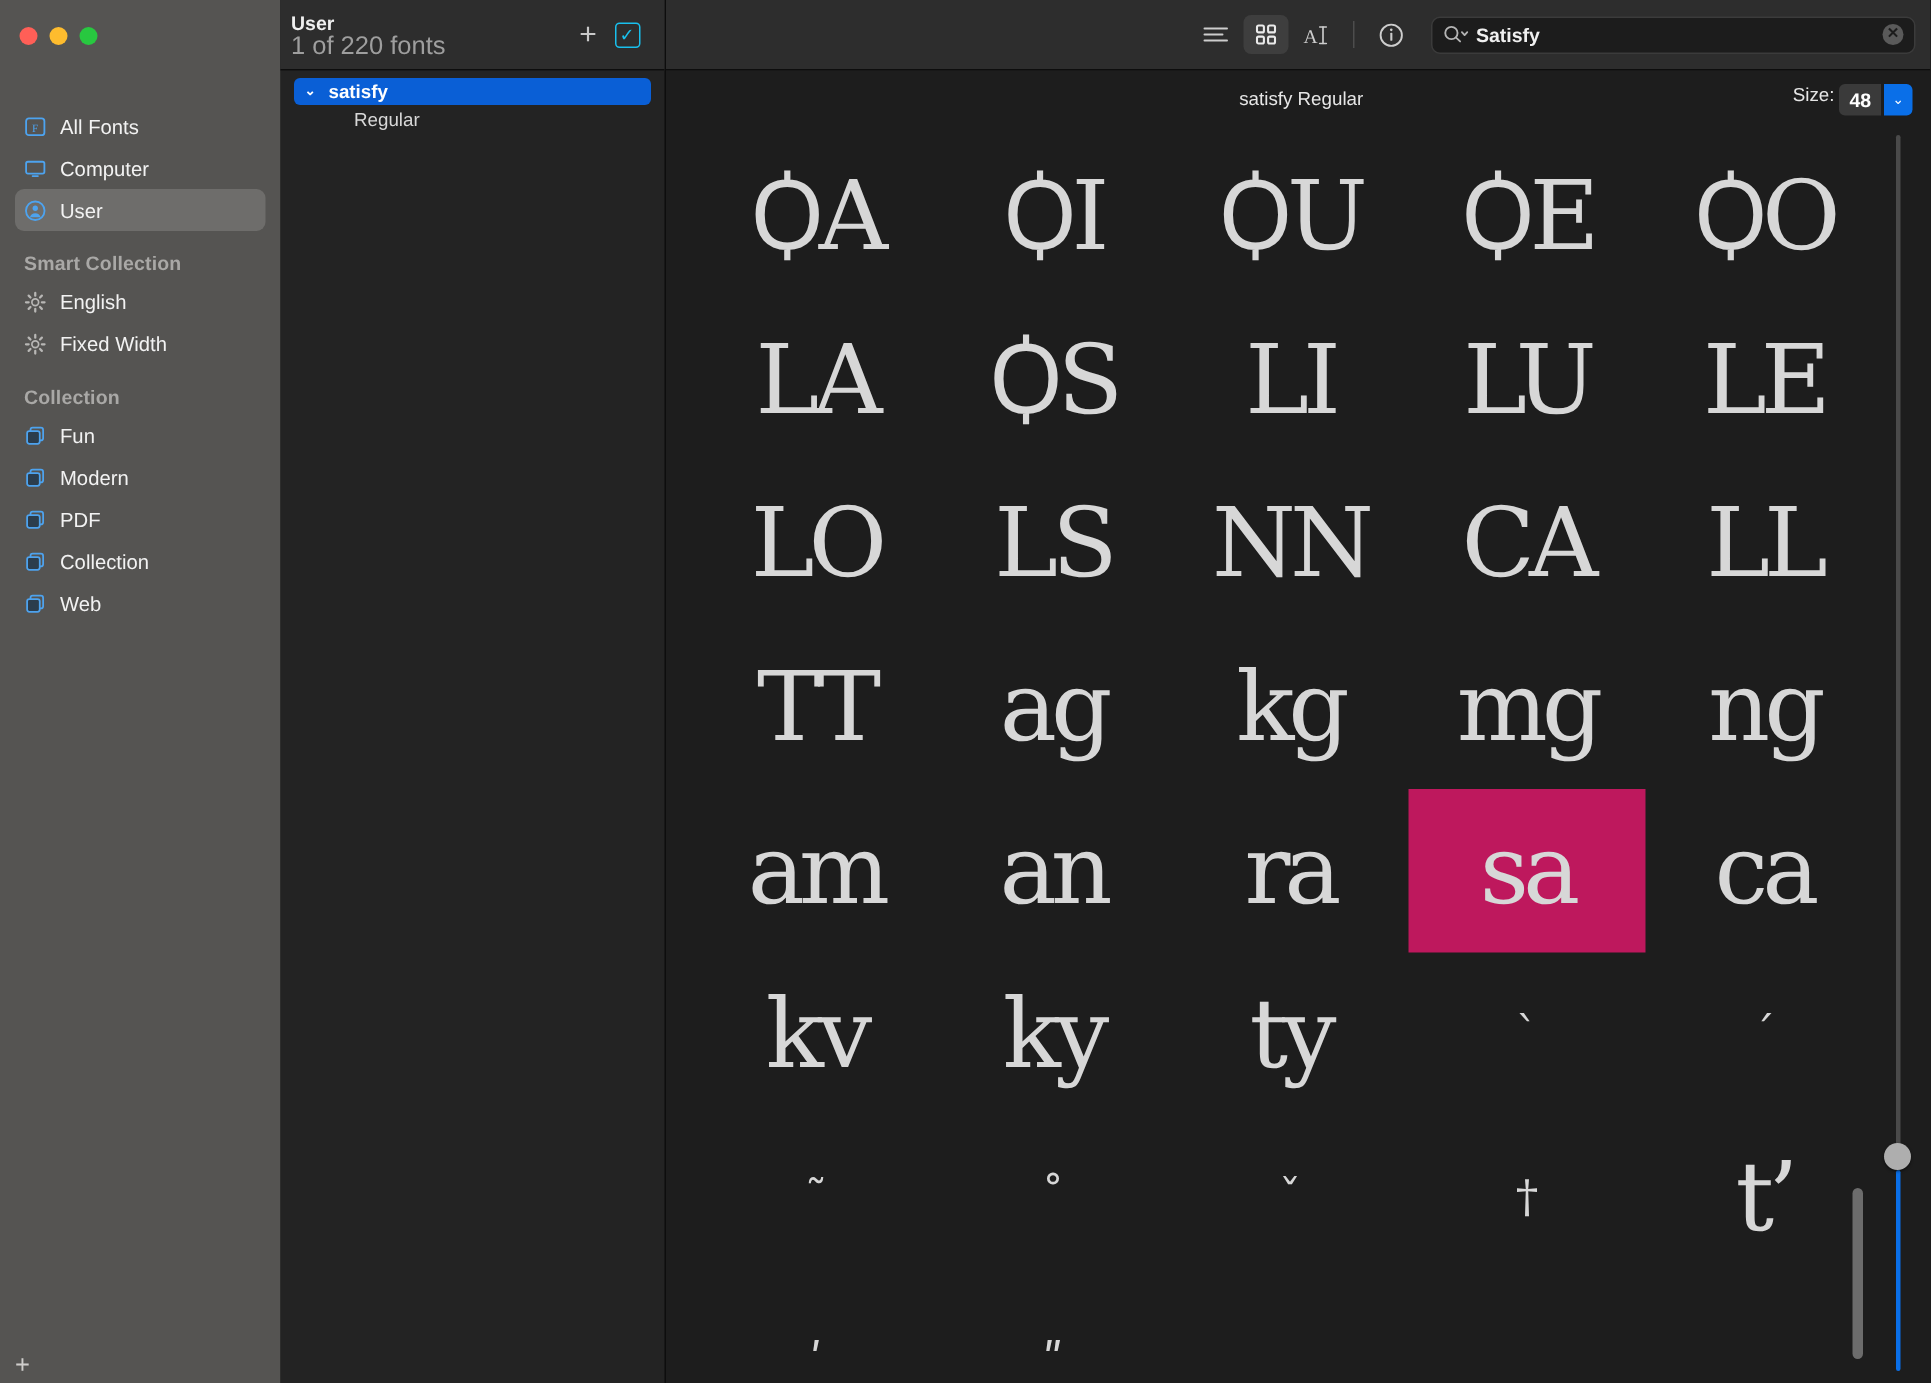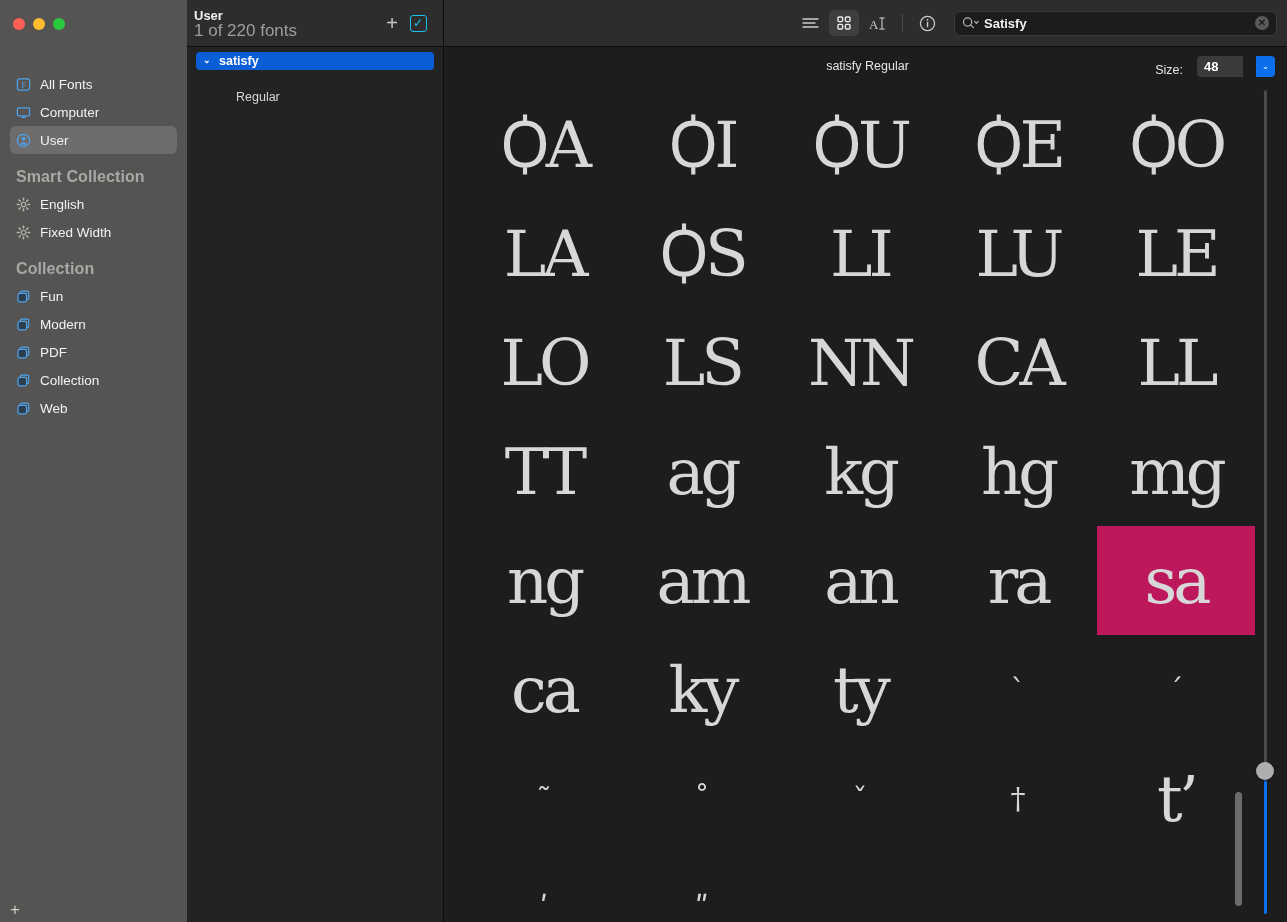--- a/index.html
+++ b/index.html
@@ -30,21 +30,21 @@
   .side-list { padding-top:23px; }
   .side-row {
     display:flex; align-items:center; gap:9px;
     height:28px; margin:0 10px; padding:0 6px;
     border-radius:6px;
     font-size:13.5px; color:#f2f2f2;
     cursor:default;
   }
   .side-row.selected { background:#6e6d6b; }
   .side-head {
-    font-size:16px; color:#a9a8a6; font-weight:700;
+    font-size:13px; color:#a9a8a6; font-weight:700;
     padding:14px 0 4px 16px; letter-spacing:0.1px;
   }
   .sicon { width:15px; height:15px; flex:0 0 15px; display:block; }
 
   .add-collection {
     position:absolute; left:4px; bottom:2px;
     width:22px; height:22px; display:flex; align-items:center; justify-content:center;
     color:#cfcecc; font-size:17px; line-height:1; font-weight:300;
     cursor:default;
   }
@@ -82,21 +82,21 @@
     margin:0 9px; padding-left:7px; border-radius:4px;
     font-size:12.5px; cursor:default;
   }
   .font-row.selected { background:#0a5fd6; color:#ffffff; font-weight:700; }
   .disc {
     width:12px; display:inline-block; font-size:9px; color:#ffffff; margin-right:4px;
     transform:translateY(-1px);
   }
   .font-style {
     height:18px; display:flex; align-items:center;
-    padding-left:49px; font-size:12.5px; color:#d8d8d8; margin-top:18px; cursor:default;
+    padding-left:49px; font-size:12.5px; color:#d8d8d8; margin-top:1px; cursor:default;
   }
 
   
   .main { flex:1; height:922px; background:#1d1d1d; position:relative; }
 
   .toolbar {
     height:47px; background:#2d2d2d;
     border-bottom:1px solid #0d0d0d;
     display:flex; align-items:center; justify-content:flex-end;
     padding-right:10px; gap:0;
@@ -128,25 +128,25 @@
   
   .infobar {
     height:38px; display:flex; align-items:center;
     position:relative; padding:0 12px;
   }
   .preview-name {
     position:absolute; left:4px; right:0; text-align:center;
     font-size:12.5px; color:#e6e6e6;
   }
   .size-group {
-    margin-left:auto; display:flex; align-items:flex-end; gap:14px; z-index:2;
+    margin-left:auto; display:flex; align-items:flex-start; gap:3px; z-index:2;
   }
   .size-label { font-size:12.5px; color:#e6e6e6; }
   .size-field {
-    width:46px; height:21px; background:#3a3a3a; border-radius:4px 0 0 4px;
+    width:28px; height:21px; background:#3a3a3a; border-radius:4px 0 0 4px;
     display:flex; align-items:center; padding-left:7px;
     font-size:13px; font-weight:700; color:#ffffff;
   }
   .size-stepper {
     width:19px; height:21px; background:#0a6fe8; border-radius:0 4px 4px 0;
     display:flex; align-items:center; justify-content:center;
     color:#fff; font-size:9px; margin-left:-1px;
   }
 
   
@@ -462,42 +462,42 @@
           <div class="glyph-cell">
             <span class="glyph">TT</span>
           </div>
           <div class="glyph-cell">
             <span class="glyph">ag</span>
           </div>
           <div class="glyph-cell">
             <span class="glyph">kg</span>
           </div>
           <div class="glyph-cell">
-            <span class="glyph">hg</span>
-          </div>
-          <div class="glyph-cell">
             <span class="glyph">mg</span>
           </div>
           <div class="glyph-cell">
             <span class="glyph">ng</span>
           </div>
           <div class="glyph-cell">
             <span class="glyph">am</span>
           </div>
           <div class="glyph-cell">
             <span class="glyph">an</span>
           </div>
           <div class="glyph-cell">
             <span class="glyph">ra</span>
           </div>
           <div class="glyph-cell selected">
             <span class="glyph">sa</span>
           </div>
           <div class="glyph-cell">
             <span class="glyph">ca</span>
+          </div>
+          <div class="glyph-cell">
+            <span class="glyph">kv</span>
           </div>
           <div class="glyph-cell">
             <span class="glyph">ky</span>
           </div>
           <div class="glyph-cell">
             <span class="glyph">ty</span>
           </div>
           <div class="glyph-cell">
             <span class="glyph mark">`</span>
           </div>

